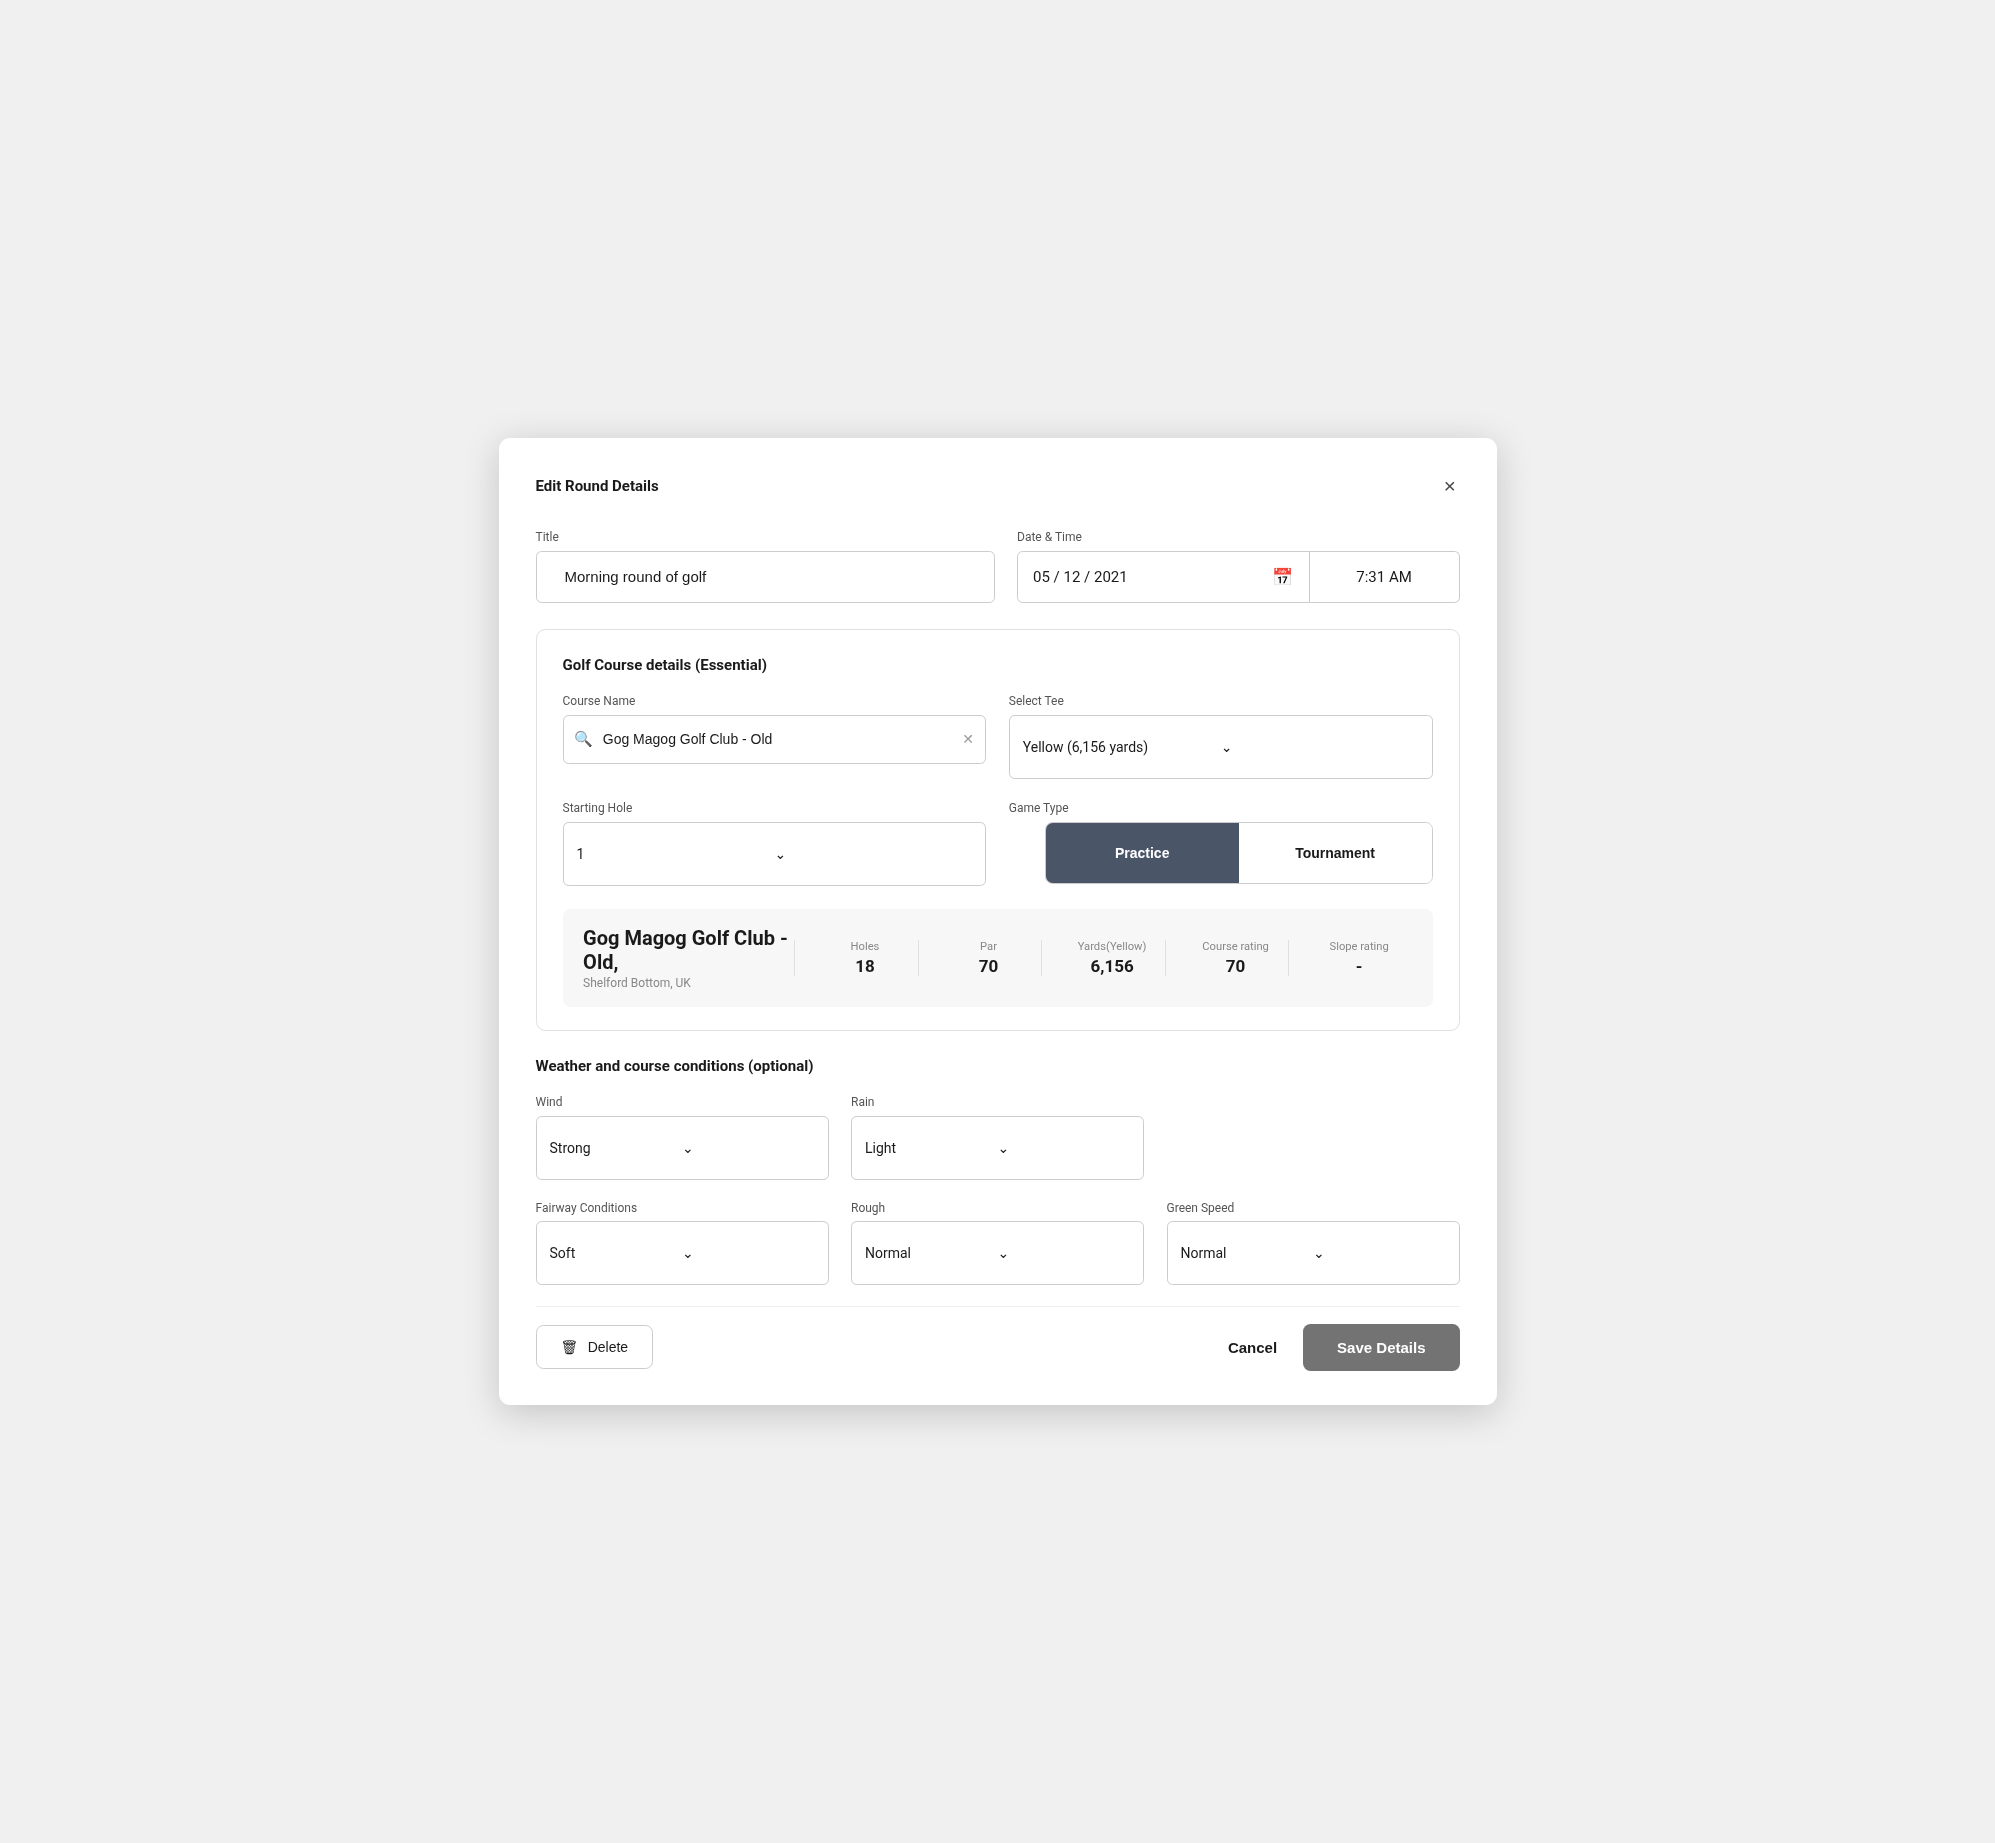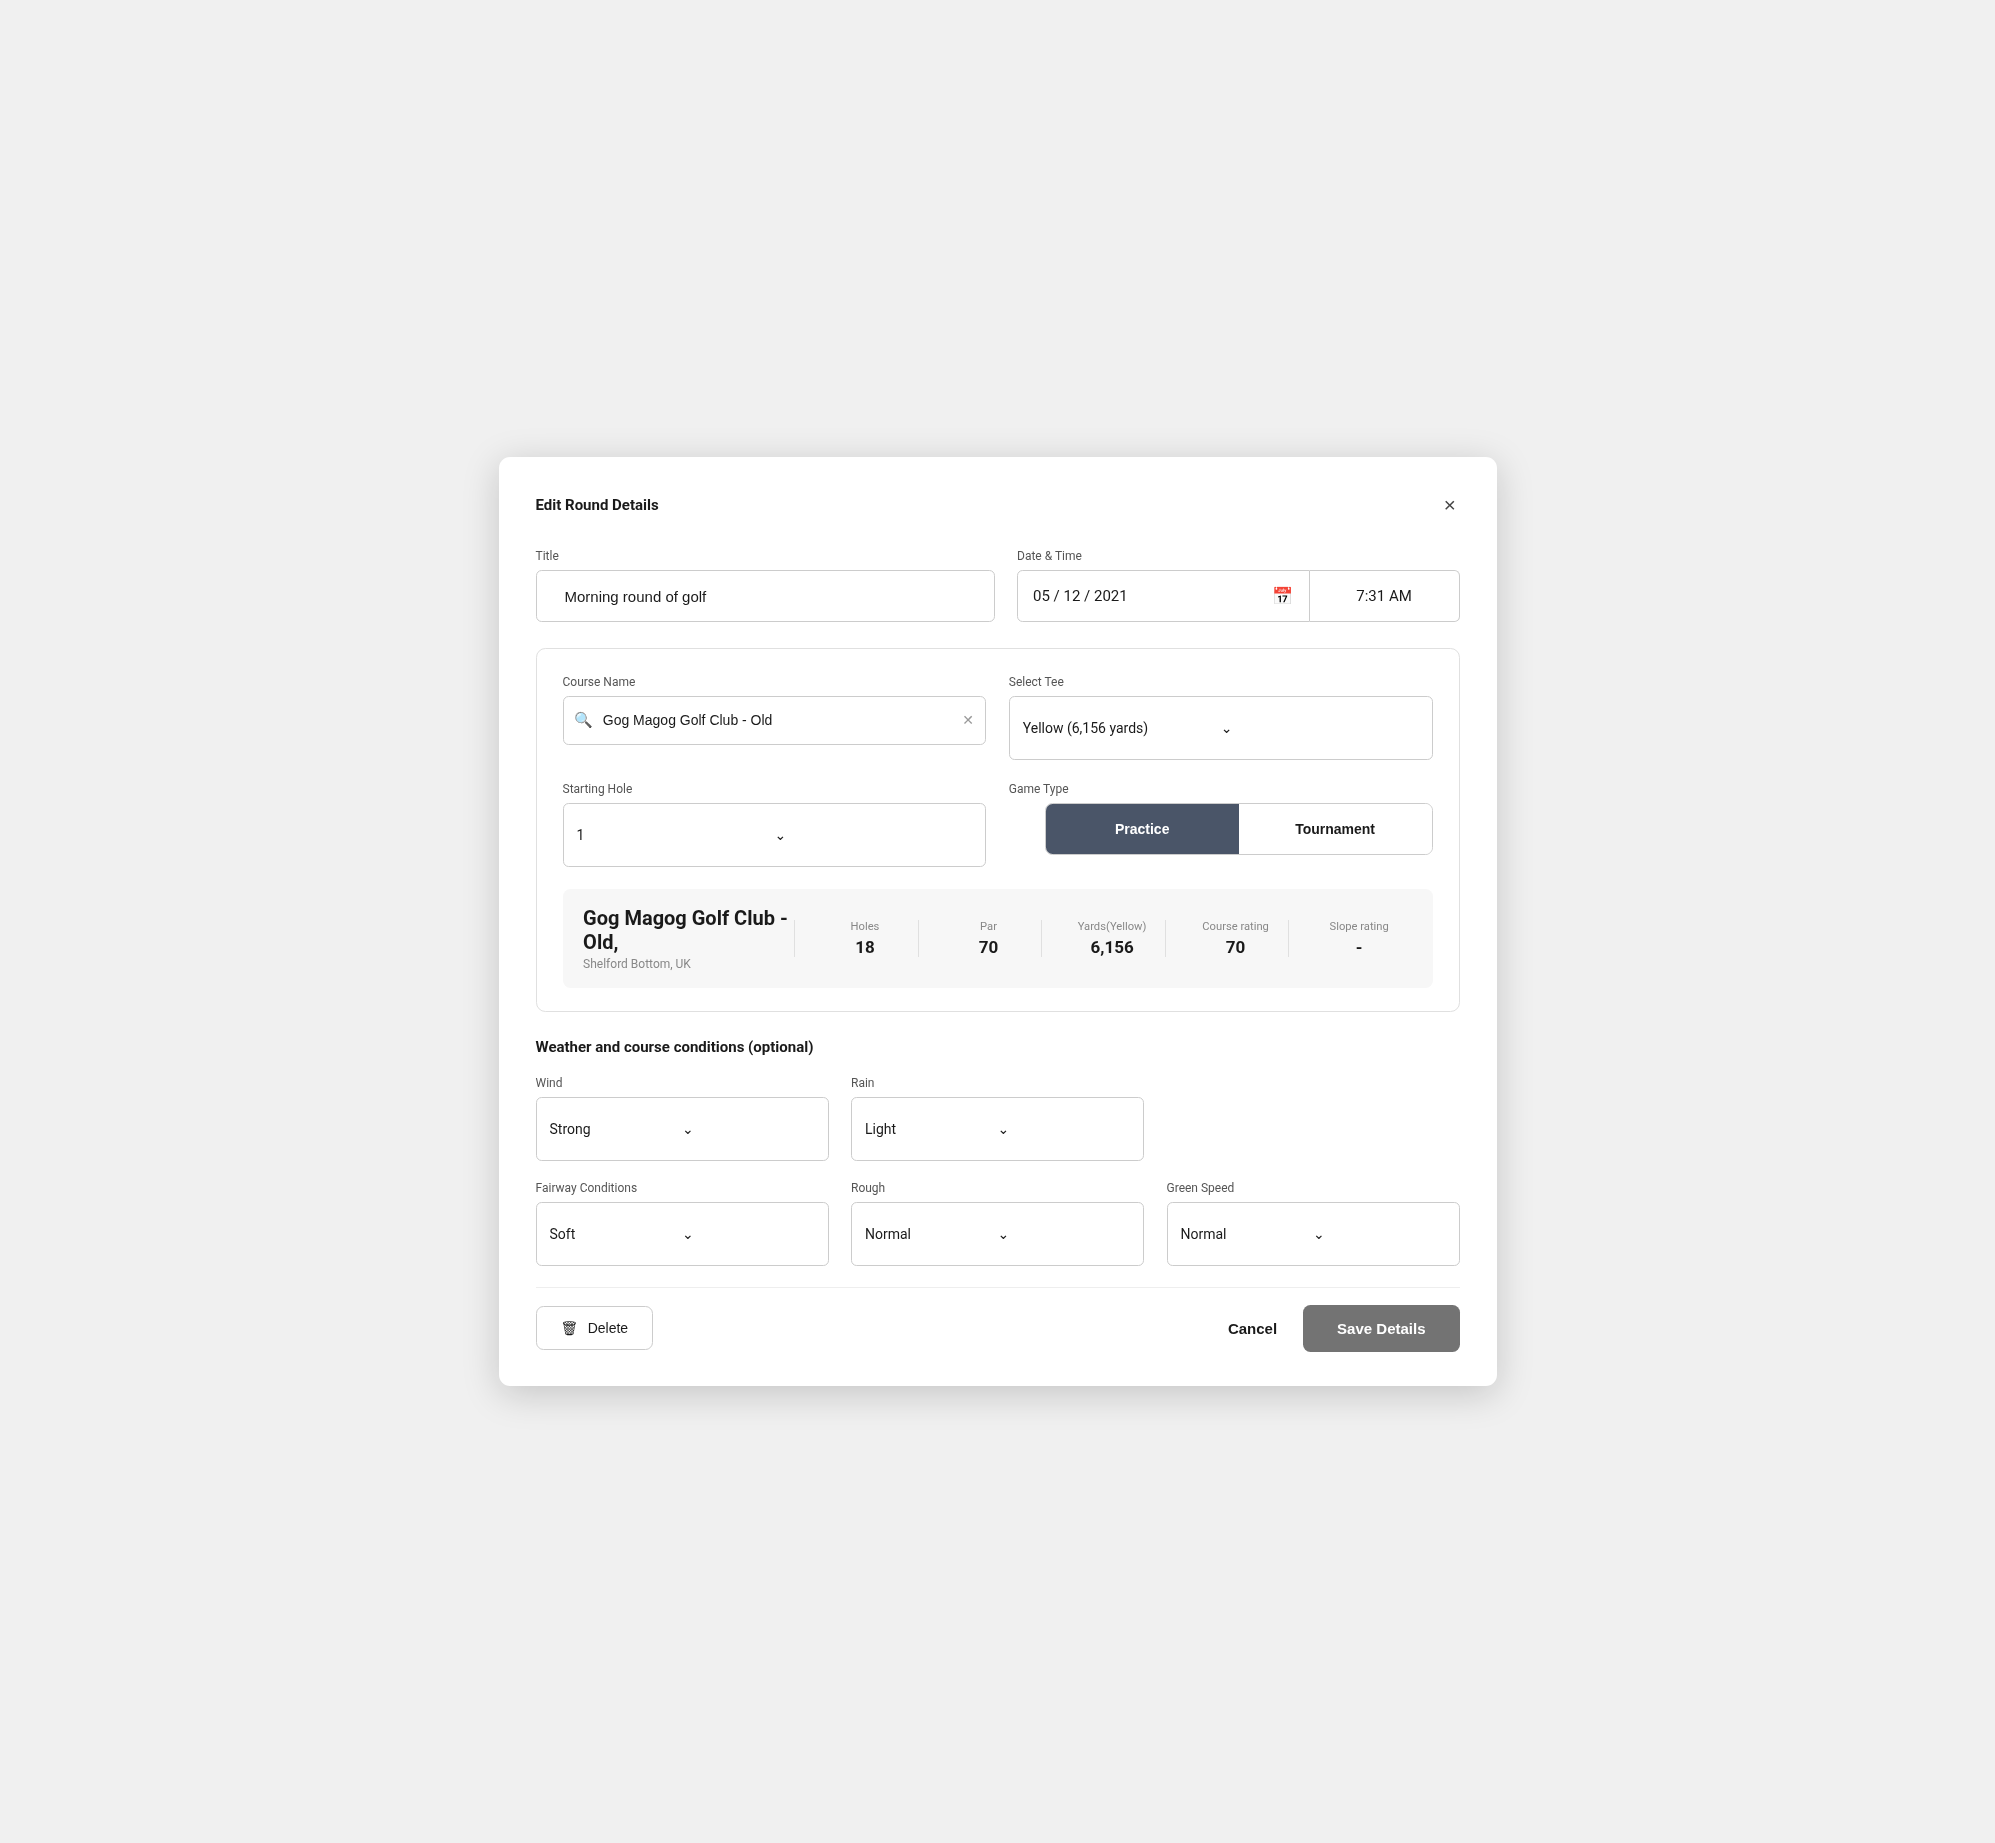--- a/index.html
+++ b/index.html
@@ -168,21 +168,21 @@
     .chevron-icon {
       color: #555;
       font-size: 13px;
     }
     
     .game-type-toggle {
       display: flex;
       border: 1.4px solid #ccc;
       border-radius: 7.5px;
       overflow: hidden;
-      height: 52px;
+      height: 62px;
       margin-left: 36px;
     }
     .toggle-btn {
       flex: 1;
       display: flex;
       align-items: center;
       justify-content: center;
       font-size: 14px;
       font-weight: 600;
       cursor: pointer;
@@ -324,20 +324,21 @@
           <span class="calendar-icon">📅</span>
         </div>
         <div class="time-field">
           <span>7:31 AM</span>
         </div>
       </div>
     </div>
   </div>
 
   <div class="section-card">
+    <div class="section-title">Golf Course details (Essential)</div>
 
     <div class="two-col">
       <div class="field-group">
         <label class="field-label">Course Name</label>
         <div class="search-input-wrap">
           <span class="search-icon">🔍</span>
           <input type="text" class="search-input" value="Gog Magog Golf Club - Old" style="">
           <span class="clear-icon">✕</span>
         </div>
       </div>

